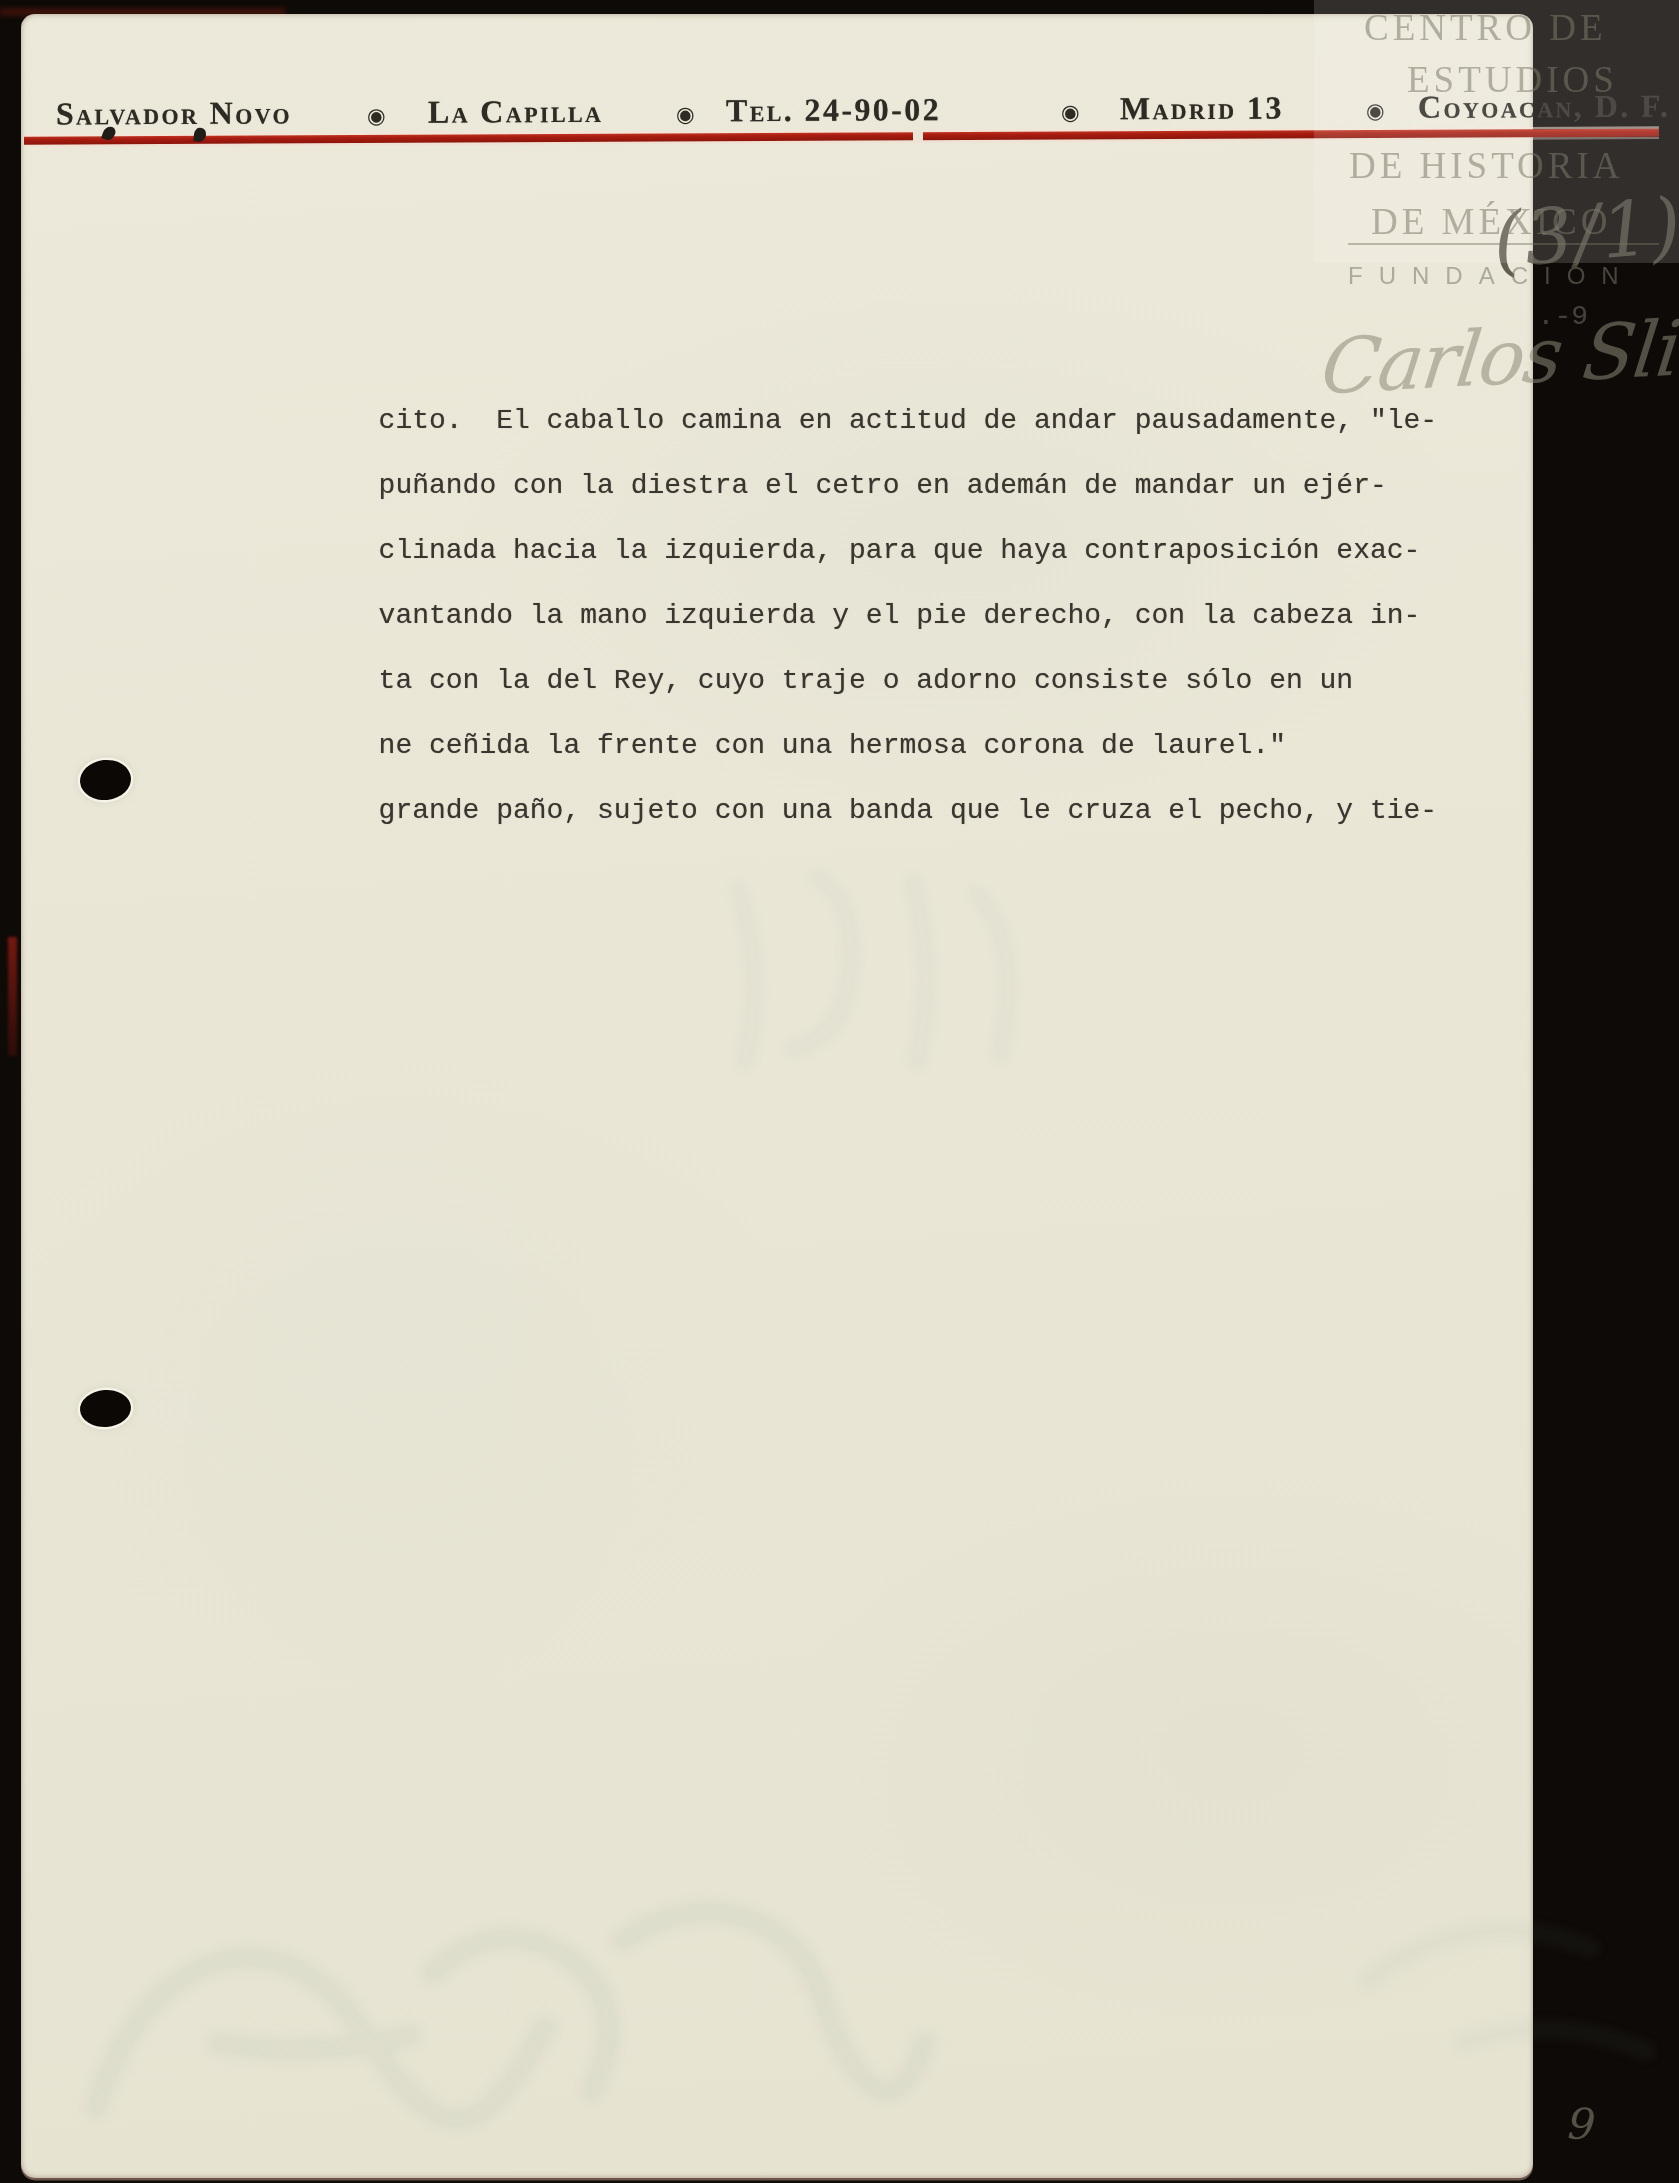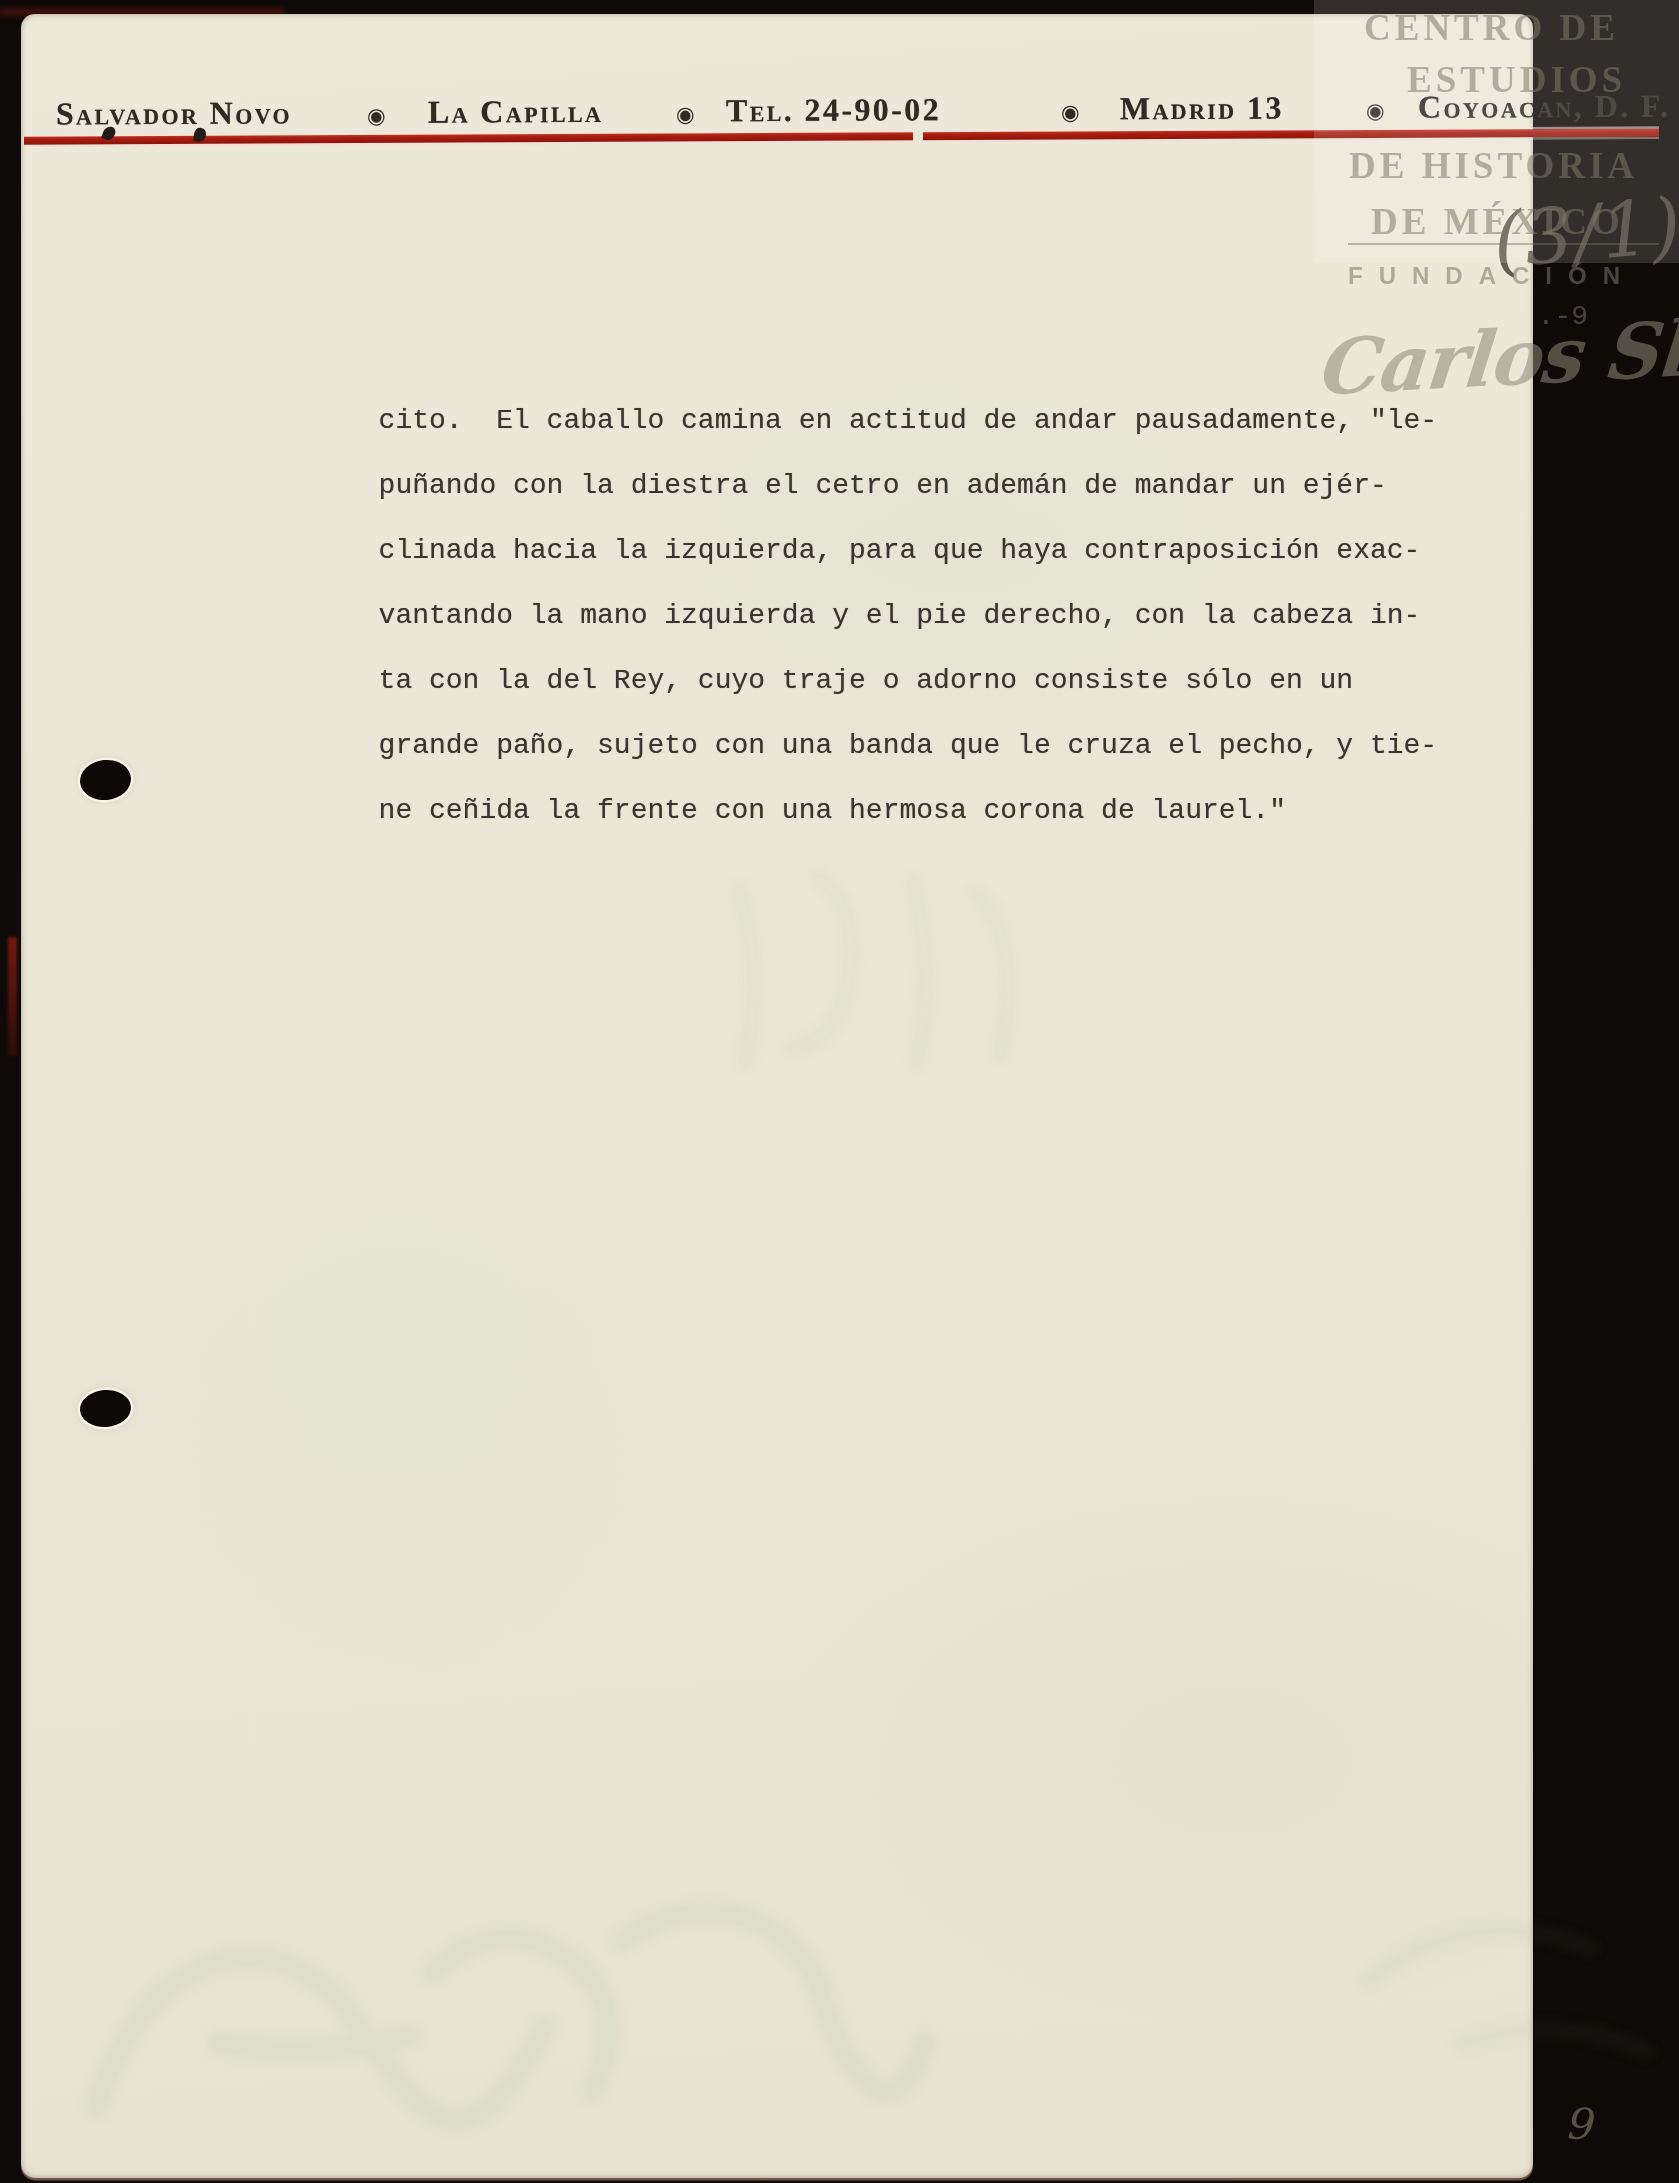--- a/index.html
+++ b/index.html
@@ -70,21 +70,21 @@
     font-family:"DejaVu Serif",serif;font-size:43px;font-style:italic;
     color:rgba(125,120,104,.65);transform:rotate(4deg);}
 
   
   .hole{position:absolute;background:#0c0805;border-radius:50%;
     box-shadow:0 0 0 2.4px rgba(250,247,236,.85), 0 0 4.8px 3.2px rgba(210,205,188,.5);}
   .hole.h1{left:59px;top:746px;width:51px;height:40px;transform:rotate(-6deg);}
   .hole.h2{left:59px;top:1376px;width:51px;height:37px;transform:rotate(-4deg);}
 
   
-  .wm-layer{position:absolute;left:0;top:0;width:100%;height:100%;pointer-events:none;font-weight:bold;}
+  .wm-layer{position:absolute;left:0;top:0;width:100%;height:100%;pointer-events:none;}
   .wm-box{position:absolute;left:1314px;top:0;width:365px;height:263px;
     background:rgba(255,255,255,.15);}
   .wm-line{position:absolute;white-space:nowrap;
     font-family:"Liberation Serif",serif;font-size:37px;letter-spacing:4px;
     color:rgba(125,122,106,.55);}
   .wm0{left:1364px;top:6.3px;}
   .wm1{left:1407px;top:58px;}
   .wm2{left:1349px;top:144px;}
   .wm3{left:1371px;top:200px;text-align:center;}
   .wm-rule{position:absolute;left:1348px;top:243px;width:311px;height:1.6px;
@@ -125,22 +125,22 @@
       <div class="ink-mark m1"></div>
       <div class="ink-mark m2"></div>
     </div>
 
     <div class="typed-body">
       <div class="typed-line">cito.  El caballo camina en actitud de andar pausadamente, "le-</div>
       <div class="typed-line">puñando con la diestra el cetro en ademán de mandar un ejér-</div>
       <div class="typed-line">clinada hacia la izquierda, para que haya contraposición exac-</div>
       <div class="typed-line">vantando la mano izquierda y el pie derecho, con la cabeza in-</div>
       <div class="typed-line">ta con la del Rey, cuyo traje o adorno consiste sólo en un</div>
+      <div class="typed-line">ne ceñida la frente con una hermosa corona de laurel."</div>
       <div class="typed-line">grande paño, sujeto con una banda que le cruza el pecho, y tie-</div>
-      <div class="typed-line">ne ceñida la frente con una hermosa corona de laurel."</div>
     </div>
 
     <div class="typed-page-number">.-9</div>
 
     <div class="archival"><span>(3/1)</span><sup>5</sup></div>
 
     <div class="pencil-nine">9</div>
 
     <svg class="ghost-svg" width="1641" height="2164" viewBox="0 0 2070 2730">
       <defs>

